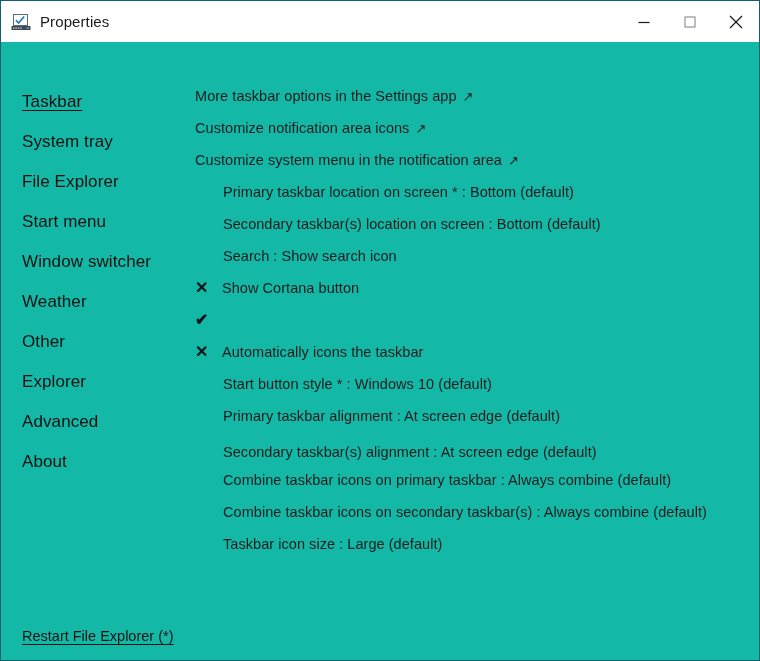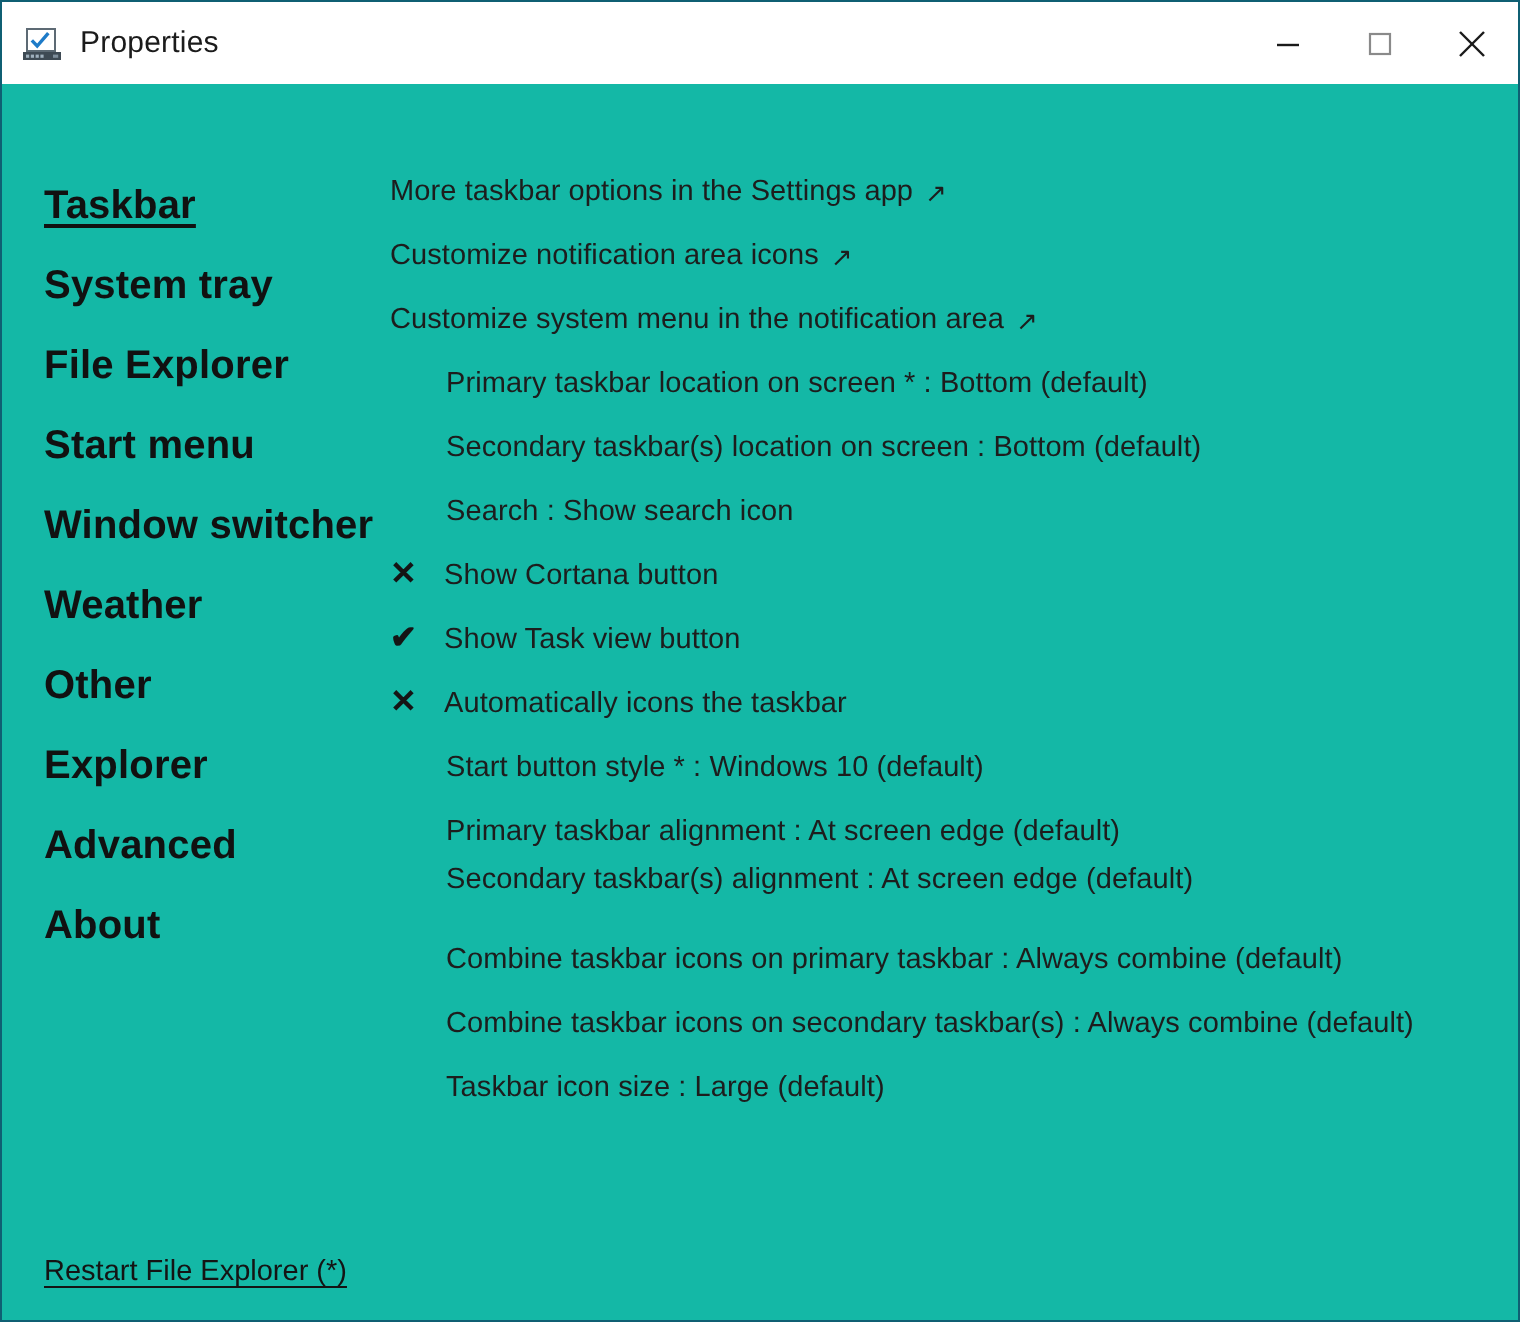--- a/index.html
+++ b/index.html
@@ -77,22 +77,22 @@
   .sidebar {
     position: absolute;
     left: 0;
     top: 0;
     width: 185px;
     height: 620px;
   }
   .nav-item {
     position: absolute;
     left: 21px;
-    font-size: 20px;
-    font-weight: bold;
+    font-size: 17px;
+    font-weight: normal;
     color: #111111;
     white-space: nowrap;
     cursor: default;
     letter-spacing: 0.1px;
   }
   .nav-item.active {
     text-decoration: underline;
     text-underline-offset: 3px;
   }
 
@@ -233,33 +233,32 @@
         </div>
         <div class="row setting" style="top: 206px;">
           <span>Search : Show search icon</span>
         </div>
         <div class="row toggle" style="top: 238px;">
           <span class="mark cross">✕</span>
           <span>Show Cortana button</span>
         </div>
         <div class="row toggle" style="top: 270px;">
           <span class="mark check">✔</span>
-          <span>Show Task view button</span>
         </div>
         <div class="row toggle" style="top: 302px;">
           <span class="mark cross">✕</span>
           <span>Automatically icons the taskbar</span>
         </div>
         <div class="row setting" style="top: 334px;">
           <span>Start button style * : Windows 10 (default)</span>
         </div>
         <div class="row setting" style="top: 366px;">
           <span>Primary taskbar alignment : At screen edge (default)</span>
         </div>
-        <div class="row setting" style="top: 390px;">
+        <div class="row setting" style="top: 402px;">
           <span>Secondary taskbar(s) alignment : At screen edge (default)</span>
         </div>
         <div class="row setting" style="top: 430px;">
           <span>Combine taskbar icons on primary taskbar : Always combine (default)</span>
         </div>
         <div class="row setting" style="top: 462px;">
           <span>Combine taskbar icons on secondary taskbar(s) : Always combine (default)</span>
         </div>
         <div class="row setting" style="top: 494px;">
           <span>Taskbar icon size : Large (default)</span>

